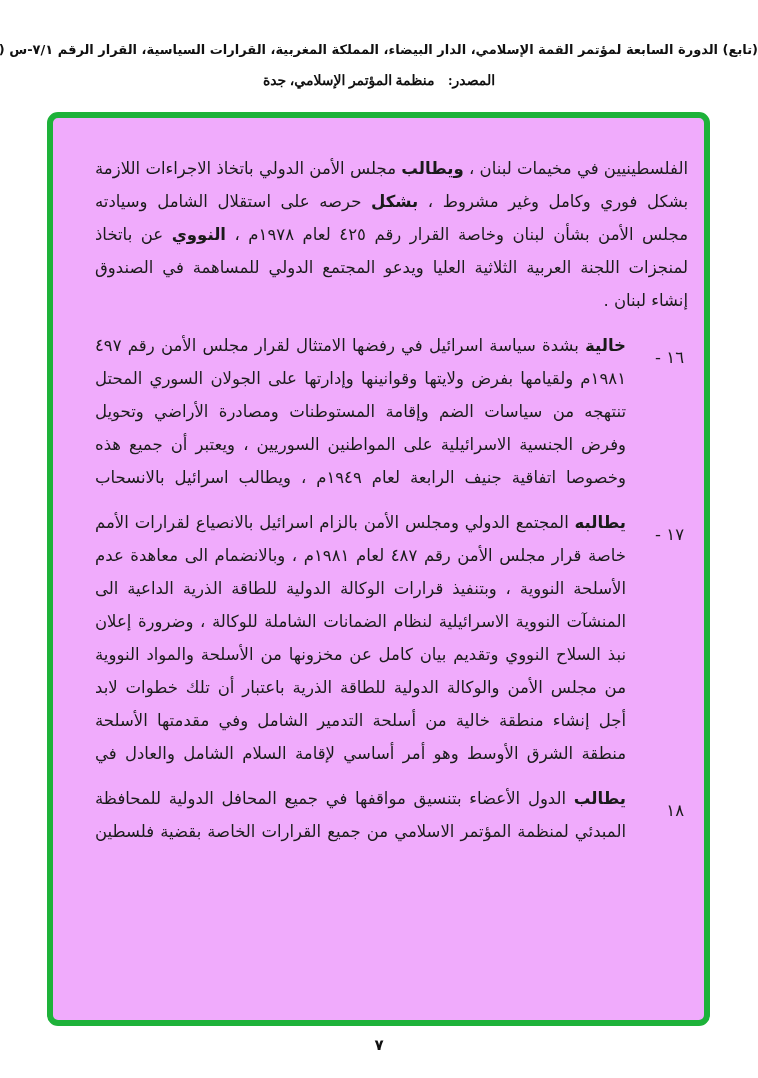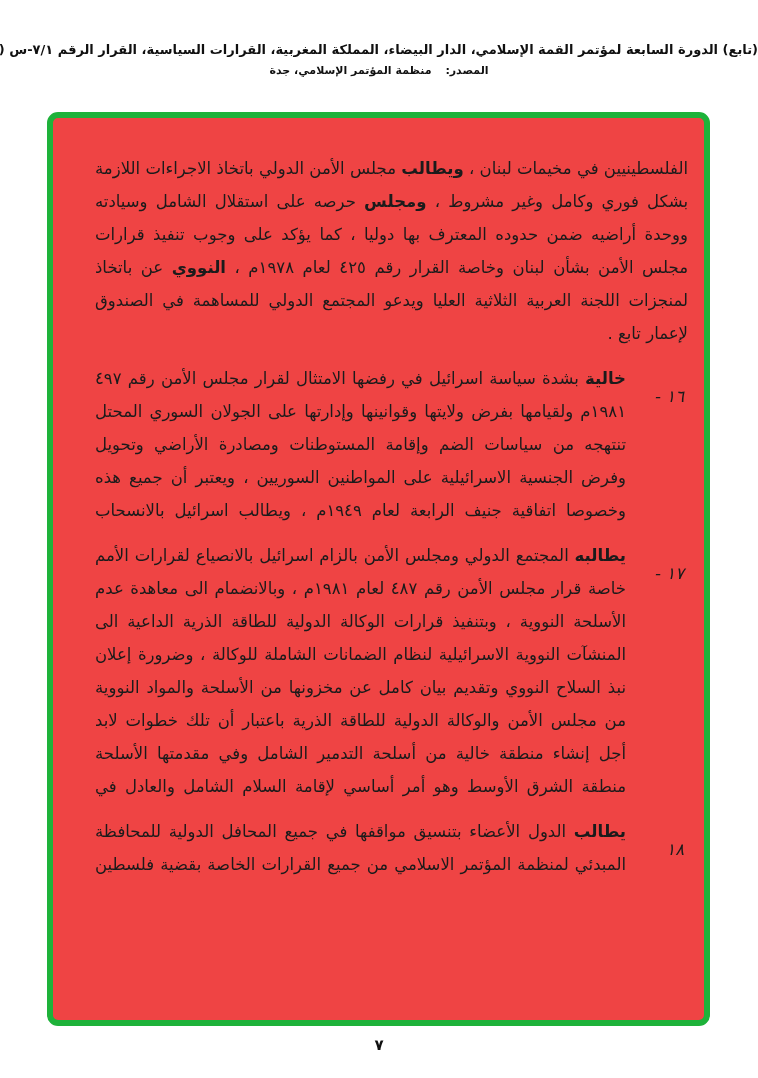--- a/index.html
+++ b/index.html
@@ -25,58 +25,58 @@
     text-align: center;
     color: #101010;
   }
   .header-line1 {
     font-size: 13px;
     font-weight: 700;
     letter-spacing: 0px;
     white-space: nowrap;
   }
   .header-line2 {
-    margin-top: 7px;
-    font-size: 11px;
+    margin-top: 15px;
+    font-size: 14px;
     font-weight: 700;
+    font-family: Liberation Serif, serif;
   }
   .header-line2 .src-label { margin-left: 10px; }
   
   .doc-box {
     position: absolute;
     left: 47px;
     top: 112px;
     width: 663px;
     height: 914px;
     box-sizing: border-box;
     border: 6px solid #1eb23a;
     border-radius: 11px;
-    background: #ef4444;
+    background: #f0abfc;
   }
   .doc-content {
     position: absolute;
     top: 34px;
     right: 16px;
     left: 42px;
     direction: rtl;
     color: #1b1b1b;
     font-size: 16.5px;
     line-height: 33px;
   }
   .para { margin: 0 0 12px 0; }
   .para.numbered {
     position: relative;
     padding-right: 62px;
   }
   .item-number {
     position: absolute;
     right: 4px;
-    top: 18px;
+    top: 12px;
     white-space: nowrap;
-    font-style: italic;
   }
   .line {
     text-align: justify;
     text-align-last: justify;
     overflow: hidden;
     max-height: 33px;
   }
   .line.last {
     text-align-last: right;
   }
@@ -104,25 +104,24 @@
       <span class="src-label">المصدر:</span>
       <span class="src-value">منظمة المؤتمر الإسلامي، جدة</span>
     </div>
   </div>
 
   <div class="doc-box" style="border-color: rgb(30, 178, 58);">
     <div class="doc-content">
 
     <div class="para">
           <div class="line"><span>الفلسطينيين في مخيمات لبنان ، </span><b>ويطالب</b><span> مجلس الأمن الدولي باتخاذ الاجراءات اللازمة</span></div>
-          <div class="line"><span>بشكل فوري وكامل وغير مشروط ، </span><b>ومجلس</b><span> حرصه على استقلال الشامل وسيادته</span></div>
-          <div class="line"><span>ووحدة أراضيه ضمن حدوده المعترف بها دوليا ، كما يؤكد على وجوب تنفيذ قرارات</span></div>
+          <div class="line"><span>بشكل فوري وكامل وغير مشروط ، </span><b>بشكل</b><span> حرصه على استقلال الشامل وسيادته</span></div>
           <div class="line"><span>مجلس الأمن بشأن لبنان وخاصة القرار رقم ٤٢٥ لعام ١٩٧٨م ، </span><b>النووي</b><span> عن باتخاذ</span></div>
           <div class="line"><span>لمنجزات اللجنة العربية الثلاثية العليا ويدعو المجتمع الدولي للمساهمة في الصندوق الدولي</span></div>
-          <div class="line last"><span>لإعمار تابع .</span></div>
+          <div class="line last"><span>إنشاء لبنان .</span></div>
         </div>
         <div class="para numbered">
           <span class="item-number">١٦ -</span>
           <div class="line"><b>خالية</b><span> بشدة سياسة اسرائيل في رفضها الامتثال لقرار مجلس الأمن رقم ٤٩٧ لعام</span></div>
           <div class="line"><span>١٩٨١م ولقيامها بفرض ولايتها وقوانينها وإدارتها على الجولان السوري المحتل وما</span></div>
           <div class="line"><span>تنتهجه من سياسات الضم وإقامة المستوطنات ومصادرة الأراضي وتحويل مصادر المياه</span></div>
           <div class="line"><span>وفرض الجنسية الاسرائيلية على المواطنين السوريين ، ويعتبر أن جميع هذه التدابير باطلة</span></div>
           <div class="line"><span>وخصوصا اتفاقية جنيف الرابعة لعام ١٩٤٩م ، ويطالب اسرائيل بالانسحاب الكامل من</span></div>
         </div>
         <div class="para numbered">

